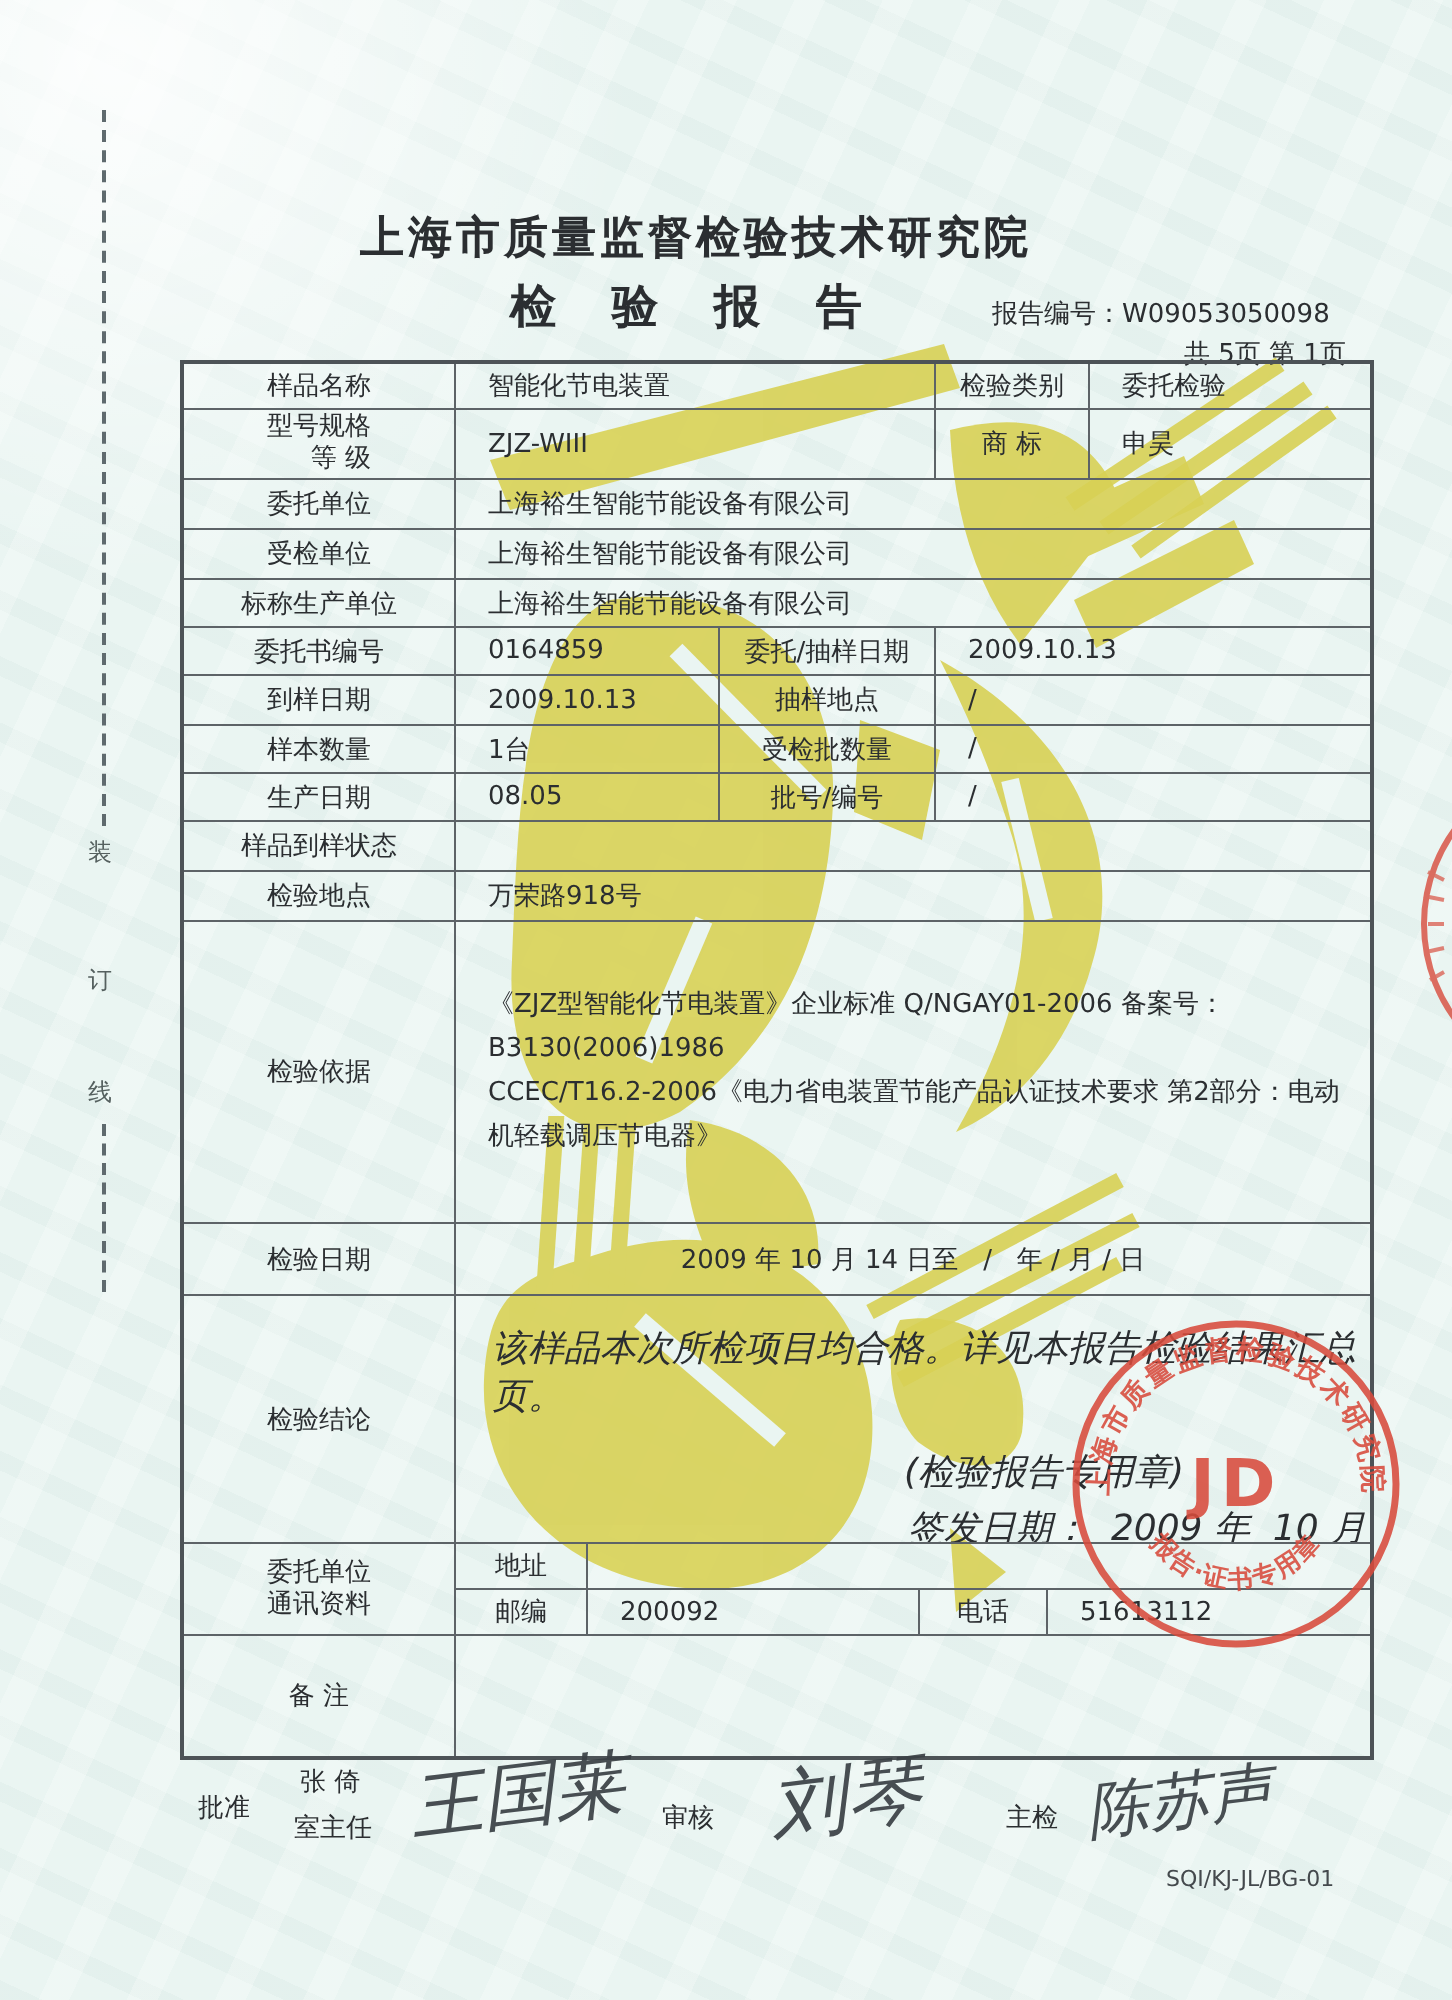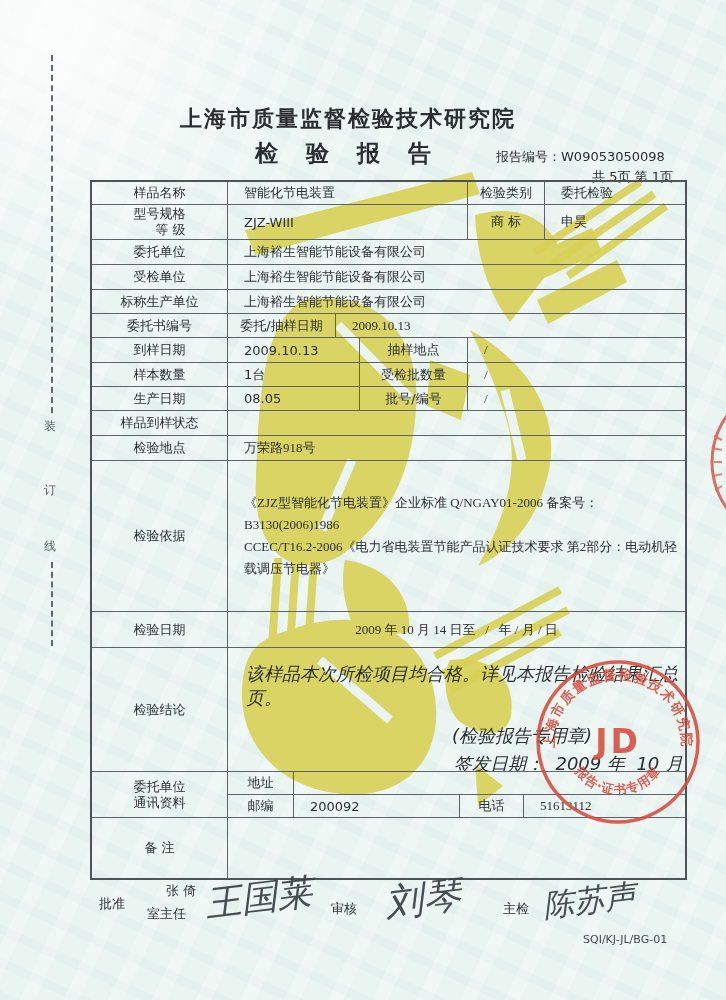--- a/index.html
+++ b/index.html
@@ -20,21 +20,21 @@
   .repno{position:absolute;left:496px;top:148px;font-size:13px;z-index:2;}
   .pageinfo{position:absolute;left:592px;top:168px;font-size:13px;z-index:2;}
   
   .tbl{position:absolute;left:90px;top:180px;width:597px;z-index:2;border:2px solid #4d5357;box-sizing:border-box;background:transparent;}
   .row{display:flex;border-bottom:1px solid #5d6367;box-sizing:border-box;align-items:stretch;}
   .row.noline{border-bottom:none;}
   .c{box-sizing:border-box;border-right:1px solid #5d6367;display:flex;align-items:center;font-size:13px;padding:1px 6px;overflow:hidden;}
   .c.last{border-right:none;}
   .lab{width:136px;justify-content:center;text-align:right;flex-shrink:0;}
   .val{padding-left:16px;}
-  .grow{flex:1;font-family:Liberation Serif, serif;}
+  .grow{flex:1;}
   .center{justify-content:center;}
   .two{display:flex;flex-direction:column;justify-content:center;line-height:16px;}
   .pre{white-space:pre;}
   .subcol{flex:1;display:flex;flex-direction:column;}
   .subrow{display:flex;flex:1;box-sizing:border-box;}
   .subrow.top{border-bottom:1px solid #5d6367;}
   
   .conc{position:relative;flex:1;font-size:18px;font-style:italic;}
   .conc .t1{position:absolute;left:18px;top:14px;}
   .conc .t2{position:absolute;left:224px;top:76px;}
@@ -122,20 +122,21 @@
     <div class="row" style="height:25px">
       <div class="c lab">受检单位</div>
       <div class="c val last grow">上海裕生智能节能设备有限公司</div>
     </div>
     <div class="row" style="height:24px">
       <div class="c lab">标称生产单位</div>
       <div class="c val last grow">上海裕生智能节能设备有限公司</div>
     </div>
     <div class="row" style="height:24px">
       <div class="c lab">委托书编号</div>
+      <div class="c val" style="width:132px">0164859</div>
       <div class="c center" style="width:108px">委托/抽样日期</div>
       <div class="c val last grow">2009.10.13</div>
     </div>
     <div class="row" style="height:25px">
       <div class="c lab">到样日期</div>
       <div class="c val" style="width:132px">2009.10.13</div>
       <div class="c center" style="width:108px">抽样地点</div>
       <div class="c val last grow">/</div>
     </div>
     <div class="row" style="height:24px">
@@ -217,21 +218,21 @@
   </svg>
 
   <svg class="edge-stamp" width="36" height="172" viewBox="0 0 36 172">
     <circle cx="102" cy="86" r="80" fill="none" stroke="#d84b3c" stroke-width="3"></circle>
     <g stroke="#d84b3c" stroke-width="2" fill="none" opacity="0.85">
       <path d="M24,60 l8,4 M22,72 l10,2 M24,86 l8,0 M23,100 l9,-2 M25,114 l7,-4"></path>
     </g>
   </svg>
 
   <div class="sg-lab" style="left:99px;top:895px;">批准</div>
-  <div class="sg-lab" style="left:166px;top:882px;">张 倚</div>
+  <div class="sg-lab" style="left:150px;top:882px;">张 倚</div>
   <div class="sg-lab" style="left:147px;top:905px;">室主任</div>
   <div class="sig" style="left:205px;top:874px;font-size:36px;">王国莱</div>
   <div class="sg-lab" style="left:331px;top:900px;">审核</div>
   <div class="sig" style="left:385px;top:874px;font-size:38px;">刘琴</div>
   <div class="sg-lab" style="left:503px;top:900px;">主检</div>
   <div class="sig" style="left:543px;top:880px;font-size:31px;">陈苏声</div>
 
   <div class="formcode">SQI/KJ-JL/BG-01</div>
 </div>
 

